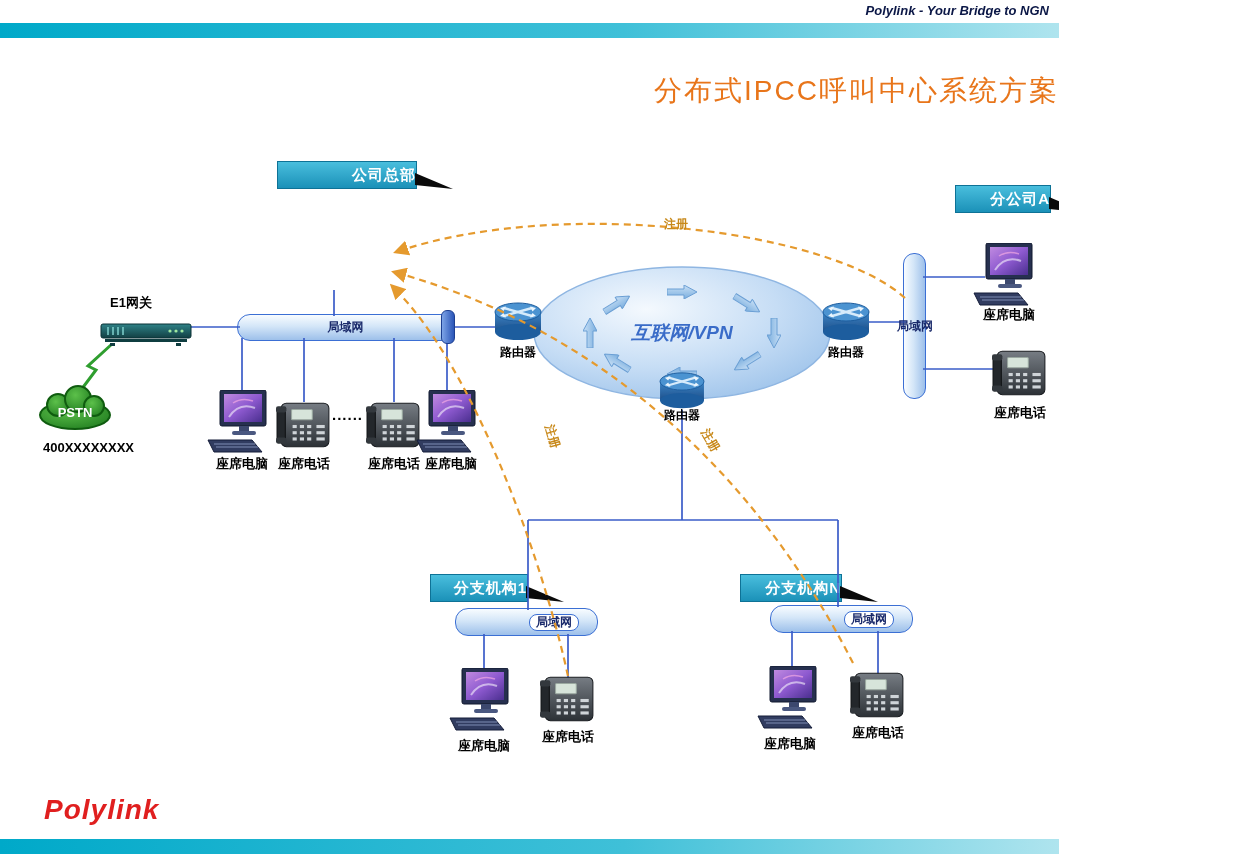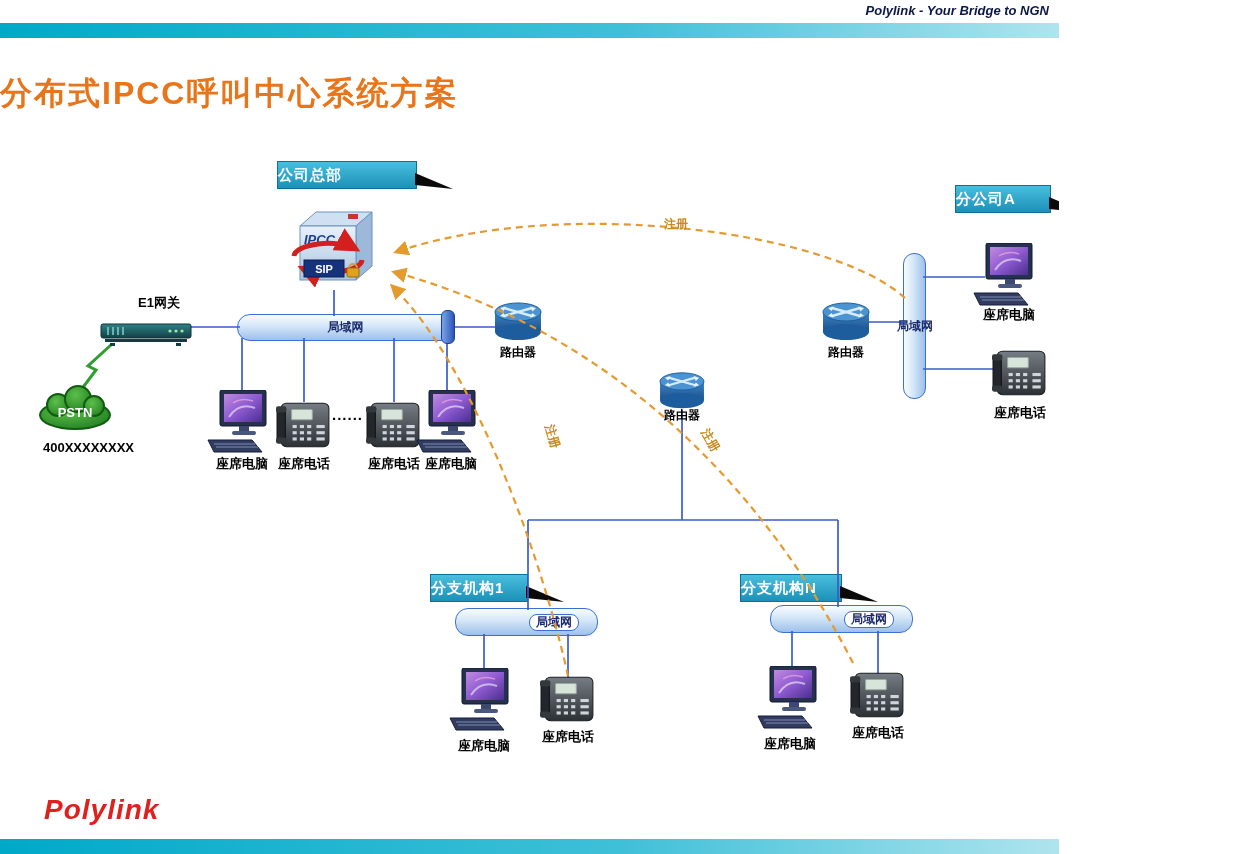--- a/index.html
+++ b/index.html
@@ -6,26 +6,26 @@
   .stage{position:relative;width:1059px;height:854px;background:#fff;overflow:hidden;
          font-family:"Liberation Sans","DejaVu Sans",sans-serif;}
   svg{display:block;}
   
   .topbar{position:absolute;left:0;top:23px;width:1247px;height:15px;
           background:linear-gradient(to right,#00a9c9,#3fc0d8 50%,#dff4f8 100%);}
   .bottombar{position:absolute;left:0;top:839px;width:1247px;height:15px;
           background:linear-gradient(to right,#00a9c9,#3fc0d8 50%,#dff4f8 100%);}
   .brand{position:absolute;right:10px;top:3px;font-size:13px;font-style:italic;
          font-weight:bold;color:#0b1746;}
-  .title{position:absolute;left:0;top:72px;width:100%;text-align:left;
-         font-size:32px;font-weight:bold;color:#e8751a;letter-spacing:2px;}
+  .title{position:absolute;left:0;top:72px;width:100%;text-align:right;
+         font-size:28px;font-weight:normal;color:#e8751a;letter-spacing:2px;}
   
   .site{position:absolute;height:26px;background:linear-gradient(180deg,#49bedd,#1b91b8);
         border:1px solid #0e7296;color:#fff;font-weight:bold;font-size:15px;
-        display:flex;align-items:center;justify-content:flex-start;letter-spacing:1px;}
+        display:flex;align-items:center;justify-content:flex-end;letter-spacing:1px;}
   .flag{position:absolute;right:-39px;top:9px;width:40px;height:20px;}
   
   .pill-h{position:absolute;border:1px solid #3b6fd4;border-radius:13px;
         background:linear-gradient(180deg,#f8fcff 0%,#d4e6f8 45%,#9dc0ea 100%);
         display:flex;align-items:center;justify-content:center;}
   .pill-v{position:absolute;border:1px solid #3b6fd4;border-radius:11px;
         background:linear-gradient(90deg,#f8fcff 0%,#d4e6f8 45%,#9dc0ea 100%);}
   .lan-text{font-size:12px;font-weight:bold;color:#1a2a6b;}
   .chip{background:#fff;border:1px solid #3b6fd4;border-radius:8px;font-size:12px;
         color:#1a2a6b;padding:0 6px;line-height:15px;font-weight:bold;}
@@ -188,47 +188,27 @@
         <polygon points="0,2 38,18 0,14" fill="#0a0a0a"></polygon>
       </svg>
   </div>
   <div class="site" style="left:740px;top:574px;width:100px;">
     <span>分支机构N</span>
     <svg class="flag" viewBox="0 0 40 20">
         <polygon points="0,2 38,18 0,14" fill="#0a0a0a"></polygon>
       </svg>
   </div>
 
-  <div class="node" style="left:290px;top:204px;width:112px;height:88px;">
-    <svg width="112" height="88" viewBox="0 0 112 88">
-      <defs>
-        <marker id="mRed" viewBox="0 0 10 10" refX="8" refY="5" markerWidth="5" markerHeight="5" orient="auto">
-          <path d="M0,0 L10,5 L0,10 z" fill="#d41f1f"></path>
-        </marker>
-      </defs>
-      <polygon points="10,22 66,22 82,8 26,8" fill="#cfe0f2" stroke="#6d93bd"></polygon>
-      <polygon points="66,22 82,8 82,62 66,76" fill="#9cb9da" stroke="#6d93bd"></polygon>
-      <rect x="10" y="22" width="56" height="54" fill="url(#gServer)" stroke="#6d93bd"></rect>
-      <rect x="58" y="10" width="10" height="5" fill="#c33"></rect>
-      <text x="14" y="40" font-size="13" font-style="italic" font-weight="bold" fill="#1d3e8c">IPCC</text>
-      <path d="M4 52 a34 13 0 0 1 62 -7" stroke="#d41f1f" stroke-width="5" fill="none" marker-end="url(#mRed)"></path>
-      <path d="M72 56 a34 13 0 0 1 -60 8" stroke="#d41f1f" stroke-width="5" fill="none" marker-end="url(#mRed)"></path>
-      <rect x="14" y="56" width="40" height="17" fill="#15337d" stroke="#0b1f55"></rect>
-      <text x="34" y="69" font-size="11" font-weight="bold" fill="#ffffff" text-anchor="middle">SIP</text>
-      <path d="M59 64 a4 4 0 0 1 8 0" stroke="#caa24a" stroke-width="2" fill="none"></path>
-      <rect x="57" y="64" width="12" height="9" rx="1.5" fill="#e0a11f" stroke="#9a6a0a"></rect>
-    </svg>
-  </div>
 
   <div class="pill-h" style="left:237px;top:314px;width:215px;height:25px;">
     <span class="lan-text">局域网</span>
   </div>
   <div class="junction"></div>
 
-  <div class="lbl" style="left:124px;top:294px;width:70px;">E1网关</div>
+  <div class="lbl" style="left:96px;top:294px;width:70px;">E1网关</div>
   <div class="node" style="left:100px;top:320px;width:94px;height:28px;">
     <svg width="94" height="28" viewBox="0 0 94 28">
       <rect x="1" y="4" width="90" height="14" rx="2" fill="url(#gE1)" stroke="#0a3336"></rect>
       <g stroke="#7fd0cc" stroke-width="1.5">
           <line x1="8" y1="7" x2="8" y2="15"></line>
           <line x1="13" y1="7" x2="13" y2="15"></line>
           <line x1="18" y1="7" x2="18" y2="15"></line>
           <line x1="23" y1="7" x2="23" y2="15"></line>
         </g>
       <g fill="#9fe8a0">
@@ -262,20 +242,36 @@
   </div>
   <div class="lbl" style="left:490px;top:344px;width:56px;font-size:12px;">路由器</div>
 
   <div class="node" style="left:820px;top:300px;width:52px;height:44px;">
     <svg width="52" height="44">
         <use href="#routerSym"></use>
       </svg>
   </div>
   <div class="lbl" style="left:818px;top:344px;width:56px;font-size:12px;">路由器</div>
 
+  <div class="node" style="left:532px;top:264px;width:300px;height:138px;z-index:2;">
+    <svg width="300" height="138" viewBox="0 0 300 138">
+      <ellipse cx="150" cy="69" rx="148" ry="66" fill="url(#gCloud)" stroke="#8fb6e2" stroke-width="1.5"></ellipse>
+      <g>
+        <use href="#cArrow" width="30" height="14" transform="translate(150,28) rotate(0) translate(-15,-7)"></use>
+        <use href="#cArrow" width="30" height="14" transform="translate(215,40) rotate(32) translate(-15,-7)"></use>
+        <use href="#cArrow" width="30" height="14" transform="translate(242,69) rotate(90) translate(-15,-7)"></use>
+        <use href="#cArrow" width="30" height="14" transform="translate(215,98) rotate(148) translate(-15,-7)"></use>
+        <use href="#cArrow" width="30" height="14" transform="translate(150,110) rotate(180) translate(-15,-7)"></use>
+        <use href="#cArrow" width="30" height="14" transform="translate(85,98) rotate(212) translate(-15,-7)"></use>
+        <use href="#cArrow" width="30" height="14" transform="translate(58,69) rotate(270) translate(-15,-7)"></use>
+        <use href="#cArrow" width="30" height="14" transform="translate(85,40) rotate(328) translate(-15,-7)"></use>
+      </g>
+      <text x="150" y="75" font-size="19" font-weight="bold" font-style="italic" fill="#3a6cc8" text-anchor="middle">互联网/VPN</text>
+    </svg>
+  </div>
 
   <div class="node" style="left:656px;top:370px;width:52px;height:42px;">
     <svg width="52" height="42" viewBox="0 0 52 44">
         <use href="#routerSym"></use>
       </svg>
   </div>
   <div class="lbl" style="left:654px;top:407px;width:56px;font-size:12px;">路由器</div>
 
   <div class="pill-v" style="left:903px;top:253px;width:21px;height:144px;"></div>
   <div class="lbl" style="left:885px;top:318px;width:60px;font-size:12px;color:#1a2a6b;">局域网</div>

